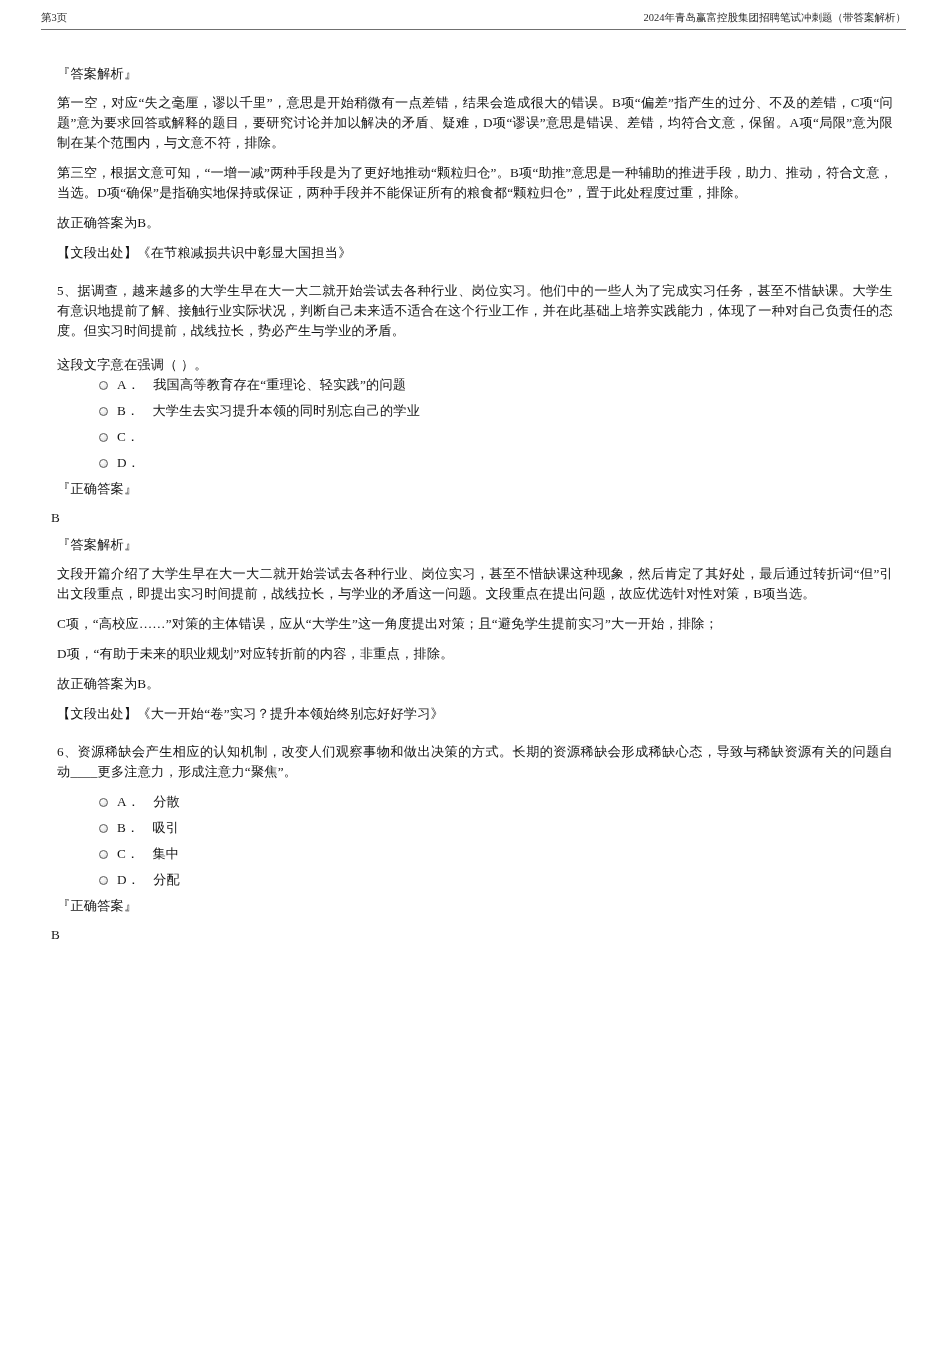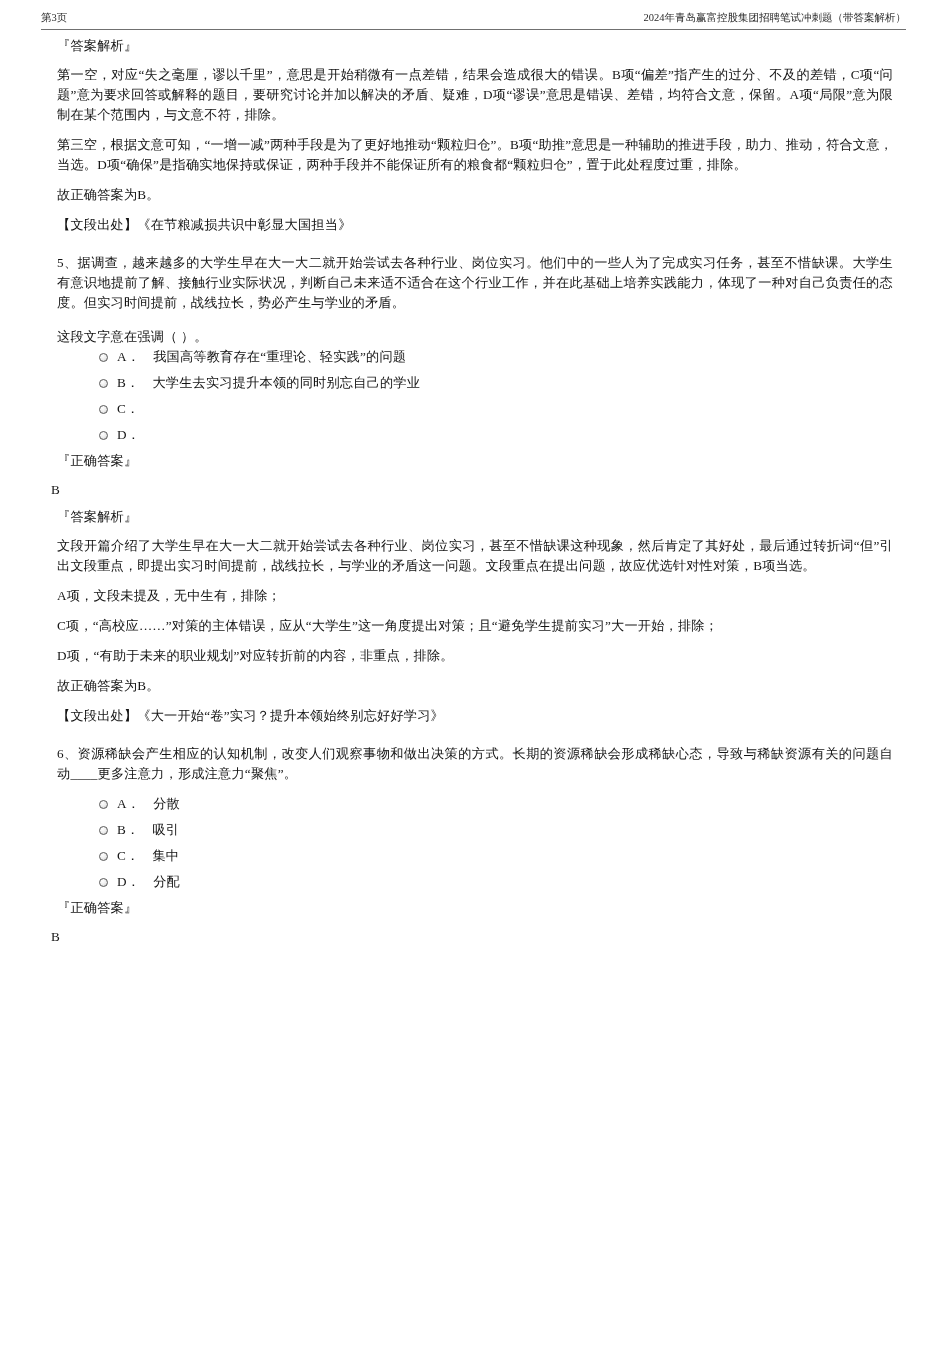--- a/index.html
+++ b/index.html
@@ -14,21 +14,21 @@
   .header {
     position:absolute; top:11px; left:41px; right:44px;
     display:flex; justify-content:space-between; align-items:baseline;
     font-size:10.5px; color:#2a2a2a;
   }
   .rule { position:absolute; left:41px; right:44px; border-top:1px solid #707070; }
   .rule-top { top:29px; }
   .rule-bottom { top:1297px; }
 
   .content {
-    position:absolute; top:31px; left:57px; width:836px;
+    position:absolute; top:59px; left:57px; width:836px;
     font-size:13.2px; line-height:20px; text-align:justify;
     letter-spacing:0.2px;
   }
   .bracket-head { margin:5px 0 9px; }
   .para { margin-bottom:10px; }
   .source { margin-bottom:18px; }
   .stem { margin-top:12px; }
   .prompt { margin-top:14px; margin-bottom:0; }
 
   .options { margin:0 0 5px 42px; }
@@ -88,21 +88,20 @@
       <div class="option">
         <span class="radio"></span>
         <span class="opt-label">D．</span>
       </div>
     </div>
 
     <p class="bracket-head">『正确答案』</p>
     <p class="answer-value">B</p>
     <p class="bracket-head">『答案解析』</p>
     <p class="para">文段开篇介绍了大学生早在大一大二就开始尝试去各种行业、岗位实习，甚至不惜缺课这种现象，然后肯定了其好处，最后通过转折词“但”引出文段重点，即提出实习时间提前，战线拉长，与学业的矛盾这一问题。文段重点在提出问题，故应优选针对性对策，B项当选。</p>
-    <p class="para">A项，文段未提及，无中生有，排除；</p>
     <p class="para">C项，“高校应……”对策的主体错误，应从“大学生”这一角度提出对策；且“避免学生提前实习”大一开始，排除；</p>
     <p class="para">D项，“有助于未来的职业规划”对应转折前的内容，非重点，排除。</p>
     <p class="para">故正确答案为B。</p>
     <p class="para source">【文段出处】《大一开始“卷”实习？提升本领始终别忘好好学习》</p>
 
     <p class="para stem">6、资源稀缺会产生相应的认知机制，改变人们观察事物和做出决策的方式。长期的资源稀缺会形成稀缺心态，导致与稀缺资源有关的问题自动____更多注意力，形成注意力“聚焦”。</p>
 
     <div class="options">
       <div class="option">
         <span class="radio"></span>

